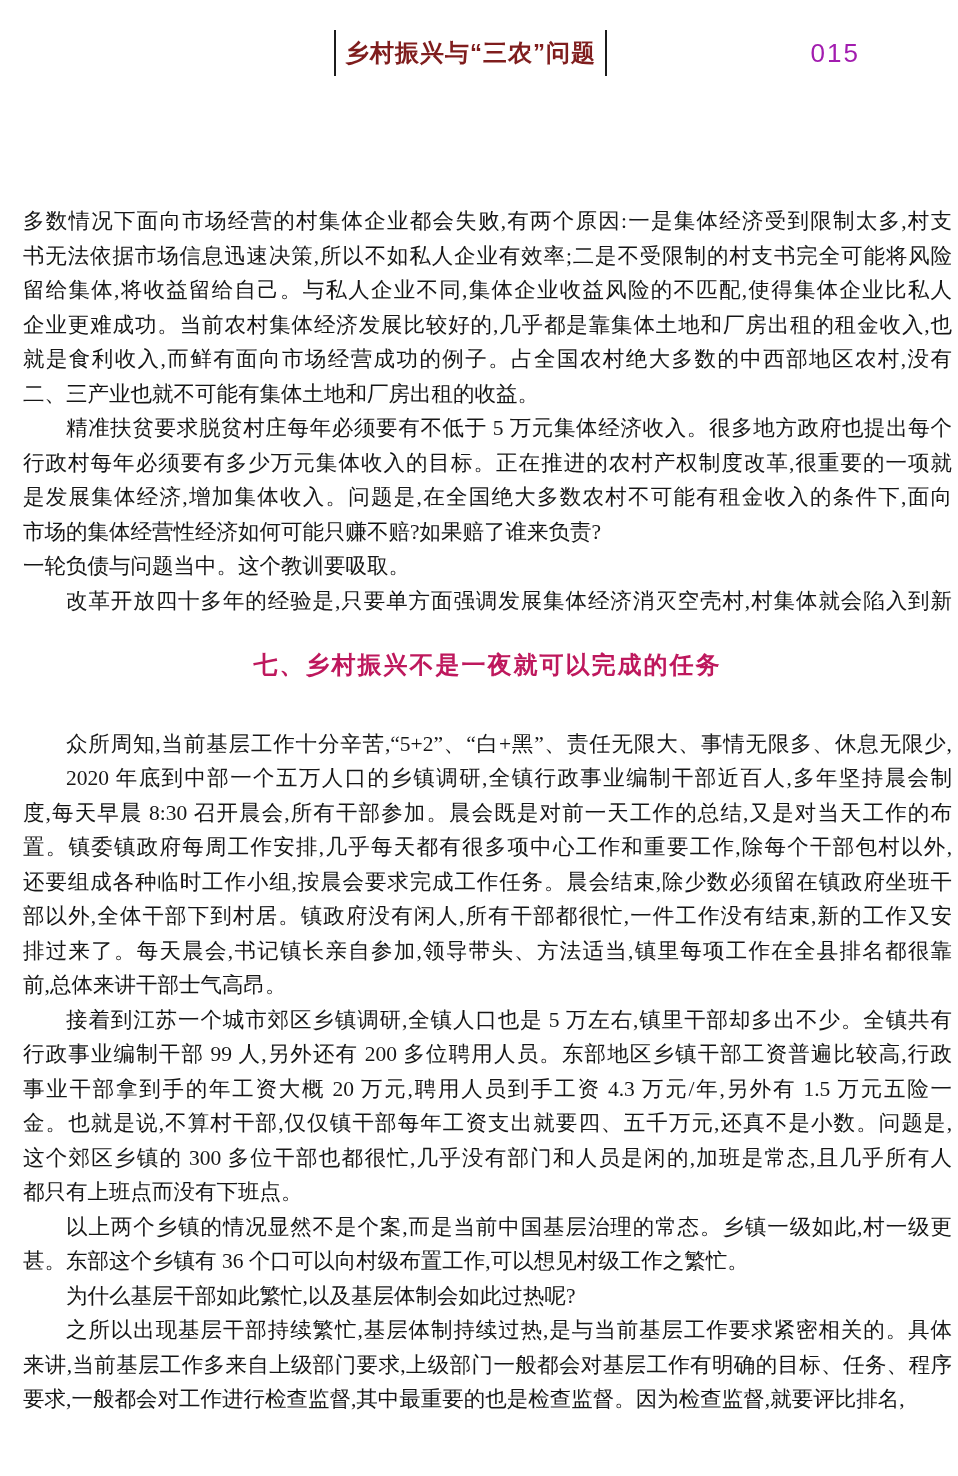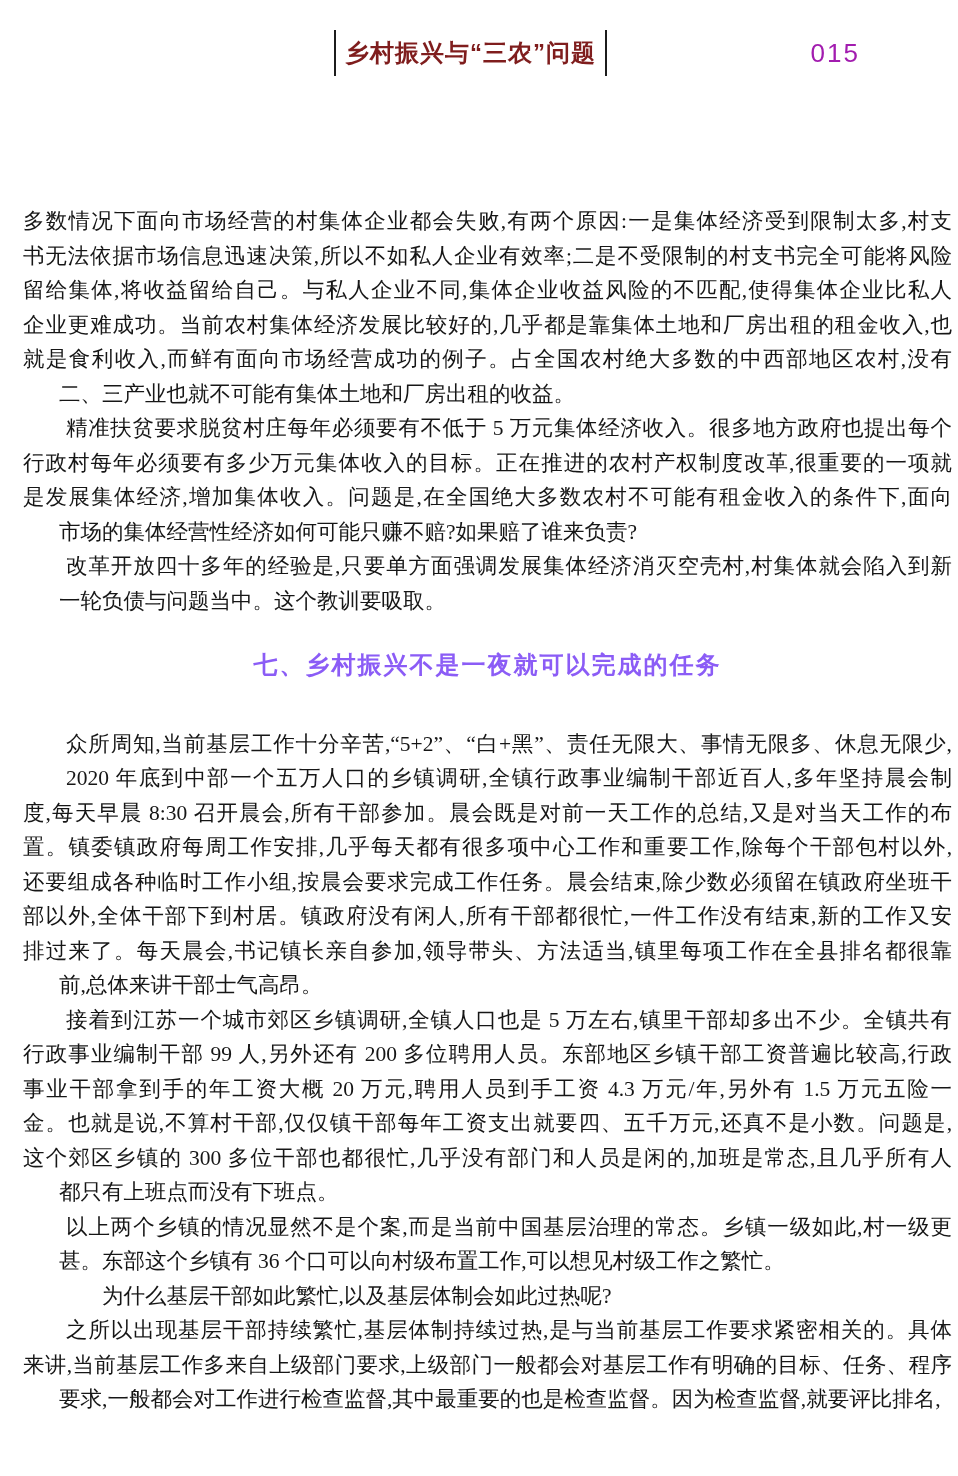--- a/index.html
+++ b/index.html
@@ -46,29 +46,29 @@
   }
   .para { margin: 0; padding: 0; }
   .line {
     height: 34.5px;
     line-height: 34.5px;
     text-align: justify;
     text-align-last: justify;
     overflow: hidden;
     white-space: nowrap;
   }
-  .line.last { text-align-last: left; margin-left: 36px; }
+  .line.last { text-align-last: left; }
   .line.indent { text-indent: 43px; }
   .section-heading {
     font-family: "Liberation Sans", "DejaVu Sans", sans-serif;
     font-weight: bold;
     font-size: 24px;
     letter-spacing: 2px;
     text-align: center;
-    color: #8b5cf6;
+    color: #be185d;
     line-height: 34.5px;
     margin: 30px 0 44px 0;
   }
 </style>
 </head>
 <body>
 
 <div class="page">
   <header class="page-header">
     <div class="running-head">
@@ -88,22 +88,22 @@
         <div class="line">就是食利收入,而鲜有面向市场经营成功的例子。占全国农村绝大多数的中西部地区农村,没有</div>
         <div class="line last">二、三产业也就不可能有集体土地和厂房出租的收益。</div>
       </div>
       <div class="para">
         <div class="line indent">精准扶贫要求脱贫村庄每年必须要有不低于 5 万元集体经济收入。很多地方政府也提出每个</div>
         <div class="line">行政村每年必须要有多少万元集体收入的目标。正在推进的农村产权制度改革,很重要的一项就</div>
         <div class="line">是发展集体经济,增加集体收入。问题是,在全国绝大多数农村不可能有租金收入的条件下,面向</div>
         <div class="line last">市场的集体经营性经济如何可能只赚不赔?如果赔了谁来负责?</div>
       </div>
       <div class="para">
+        <div class="line last">一轮负债与问题当中。这个教训要吸取。</div>
         <div class="line indent">改革开放四十多年的经验是,只要单方面强调发展集体经济消灭空壳村,村集体就会陷入到新</div>
-        <div class="line last">一轮负债与问题当中。这个教训要吸取。</div>
       </div>
       <h2 class="section-heading">七、乡村振兴不是一夜就可以完成的任务</h2>
       <div class="para">
         <div class="line indent">众所周知,当前基层工作十分辛苦,“5+2”、“白+黑”、责任无限大、事情无限多、休息无限少,</div>
       </div>
       <div class="para">
         <div class="line indent">2020 年底到中部一个五万人口的乡镇调研,全镇行政事业编制干部近百人,多年坚持晨会制</div>
         <div class="line">度,每天早晨 8:30 召开晨会,所有干部参加。晨会既是对前一天工作的总结,又是对当天工作的布</div>
         <div class="line">置。镇委镇政府每周工作安排,几乎每天都有很多项中心工作和重要工作,除每个干部包村以外,</div>
         <div class="line">还要组成各种临时工作小组,按晨会要求完成工作任务。晨会结束,除少数必须留在镇政府坐班干</div>

